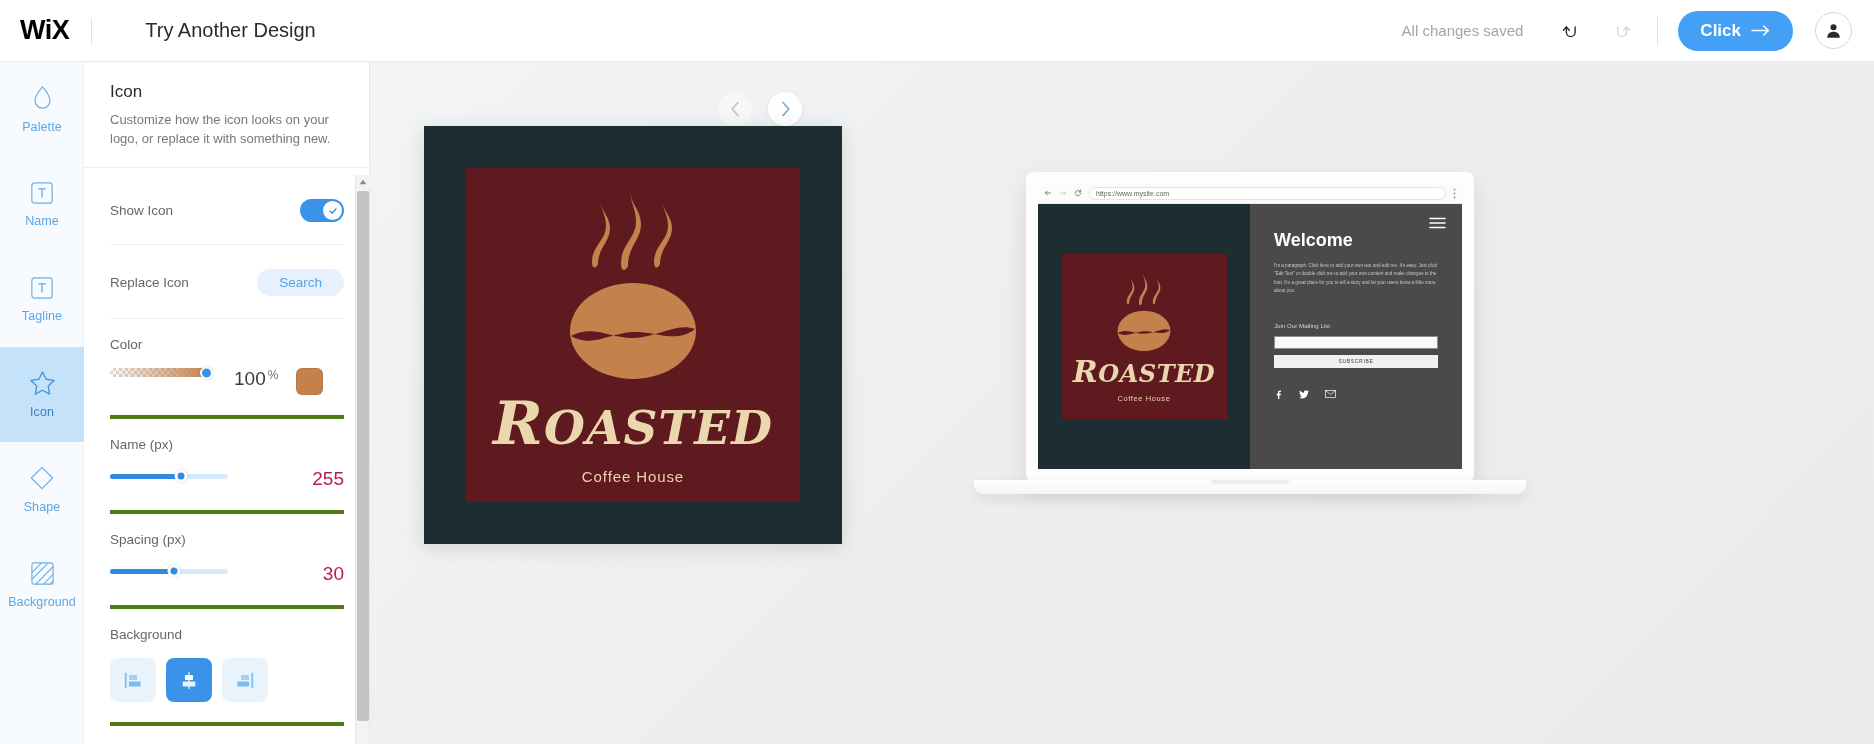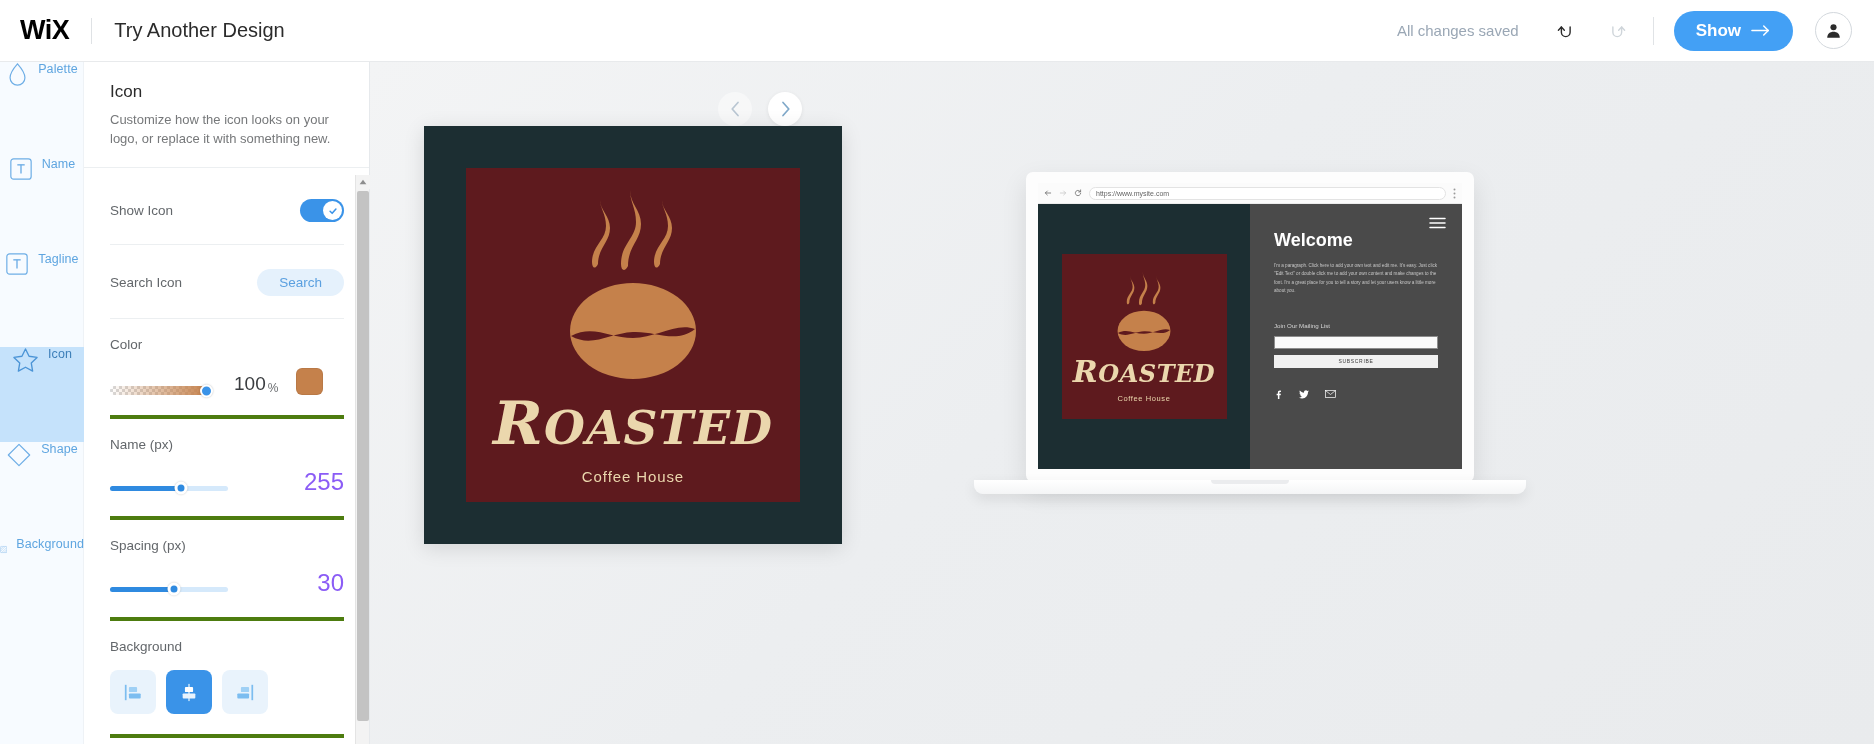--- a/index.html
+++ b/index.html
@@ -23,21 +23,21 @@
   .wix-logo {
     margin-left: 20px;
     font-size: 27px; font-weight: 700; letter-spacing: -0.5px;
     color: #000; line-height: 1;
     font-family: "Liberation Sans", sans-serif;
   }
   .topbar-sep {
     width: 1px; height: 26px; background: #dfe2e5; margin: 0 22px;
   }
   .topbar-title {
-    font-size: 20px; color: #2b2b2b; font-weight: 400;
+    font-size: 20px; color: #2b2b2b; font-weight: 400; margin-left: 31px;
   }
   .topbar-right {
     margin-left: auto; display: flex; align-items: center; padding-right: 22px;
   }
   .saved-text { font-size: 15px; color: #9aa7b5; margin-right: 34px; }
   .icon-btn {
     width: 30px; height: 30px; margin-right: 18px;
     display: flex; align-items: center; justify-content: center;
     cursor: pointer; background: none; border: none;
   }
@@ -60,22 +60,22 @@
   
   .rail {
     position: absolute; left: 0; top: 62px;
     width: 84px; height: 682px;
     background: #f7fbff;
     border-right: 1px solid #eef2f6;
     z-index: 30;
   }
   .rail-item {
     width: 84px; height: 95px;
-    display: flex; flex-direction: row;
-    align-items: flex-start; justify-content: center;
+    display: flex; flex-direction: column;
+    align-items: center; justify-content: center;
     gap: 9px; cursor: pointer; color: #6eaee6;
   }
   .rail-item.active { background: #c5e2fb; }
   .rail-label { font-size: 12.5px; color: #5ea5e0; letter-spacing: .1px; }
   .rail-item.active .rail-label { color: #3d7fb9; }
 
   
   .panel {
     position: absolute; left: 84px; top: 62px;
     width: 286px; height: 682px;
@@ -113,21 +113,21 @@
 
   .search-pill {
     background: #e5f1fc; color: #5ba0e0;
     border: none; border-radius: 14px;
     height: 27px; padding: 0 22px; font-size: 13.5px;
     cursor: pointer; font-family: "Liberation Sans", sans-serif;
   }
 
   .sect { padding: 18px 0 20px 0; border-bottom: 4px solid #4d7c0f; }
   .sect-label { font-size: 13.5px; color: #63676b; margin-bottom: 16px; }
-  .sect-ctl { display: flex; align-items: flex-end; }
+  .sect-ctl { display: flex; align-items: flex-start; }
 
   .op-track {
     width: 98px; height: 9px; border-radius: 5px; position: relative;
     background-image:
       linear-gradient(to right, rgba(197,129,75,0) 0%, rgba(197,129,75,1) 100%),
       linear-gradient(45deg, #d8d8d8 25%, transparent 25%, transparent 75%, #d8d8d8 75%),
       linear-gradient(45deg, #d8d8d8 25%, #fff 25%, #fff 75%, #d8d8d8 75%);
     background-size: 100% 100%, 6px 6px, 6px 6px;
     background-position: 0 0, 0 0, 3px 3px;
     cursor: pointer;
@@ -154,21 +154,21 @@
   .slider-fill {
     position: absolute; left: 0; top: 6px;
     height: 5px; border-radius: 3px; background: #2f8ae0;
   }
   .slider-thumb {
     position: absolute; top: 50%; transform: translate(-50%, -50%);
     width: 13px; height: 13px; border-radius: 50%;
     background: #2f8ae0; border: 3px solid #fff;
     box-shadow: 0 0 2px rgba(0,0,0,.22);
   }
-  .slider-val { font-size: 24px; color: #8b5cf6; margin-left: auto; }
+  .slider-val { font-size: 19px; color: #be185d; margin-left: auto; }
 
   .align-row { display: flex; gap: 10px; }
   .align-btn {
     width: 46px; height: 44px; border-radius: 8px;
     background: #e9f3fc; border: none; cursor: pointer;
     display: flex; align-items: center; justify-content: center;
   }
   .align-btn.sel { background: #3a93e8; }
 
   
@@ -304,21 +304,21 @@
       <div class="icon-btn disabled">
         <svg width="21" height="21" viewBox="0 0 24 24" fill="none" stroke="#cfd5da" stroke-width="1.6" stroke-linecap="round" stroke-linejoin="round">
           <path d="M19 8 L19 14 A5 5 0 0 1 9 14 L9 8"></path>
           <polyline points="15.6,11.6 19,8 22.4,11.6"></polyline>
         </svg>
       </div>
 
       <div class="topbar-divider2"></div>
 
       <button class="next-btn">
-        <span>Show</span>
+        <span>Click</span>
         <svg width="20" height="13" viewBox="0 0 22 13" fill="none" stroke="#fff" stroke-width="1.6" stroke-linecap="round" stroke-linejoin="round">
           <line x1="1" y1="6.5" x2="19" y2="6.5"></line>
           <polyline points="14,1.5 19,6.5 14,11.5"></polyline>
         </svg>
       </button>
 
       <div class="avatar-btn">
         <svg width="17" height="17" viewBox="0 0 20 20" fill="#2b2b2b">
           <circle cx="10" cy="6.2" r="3.6"></circle>
           <path d="M2.6 18.5 C2.6 13.8 6 11.4 10 11.4 C14 11.4 17.4 13.8 17.4 18.5 Z"></path>
@@ -395,21 +395,21 @@
           <div class="toggle">
             <div class="toggle-knob">
               <svg width="10" height="10" viewBox="0 0 12 12" fill="none" stroke="#3a93e8" stroke-width="1.8" stroke-linecap="round" stroke-linejoin="round">
                 <polyline points="2.5,6.3 5,8.8 9.5,3.6"></polyline>
               </svg>
             </div>
           </div>
         </div>
 
         <div class="row">
-          <span class="row-label">Search Icon</span>
+          <span class="row-label">Replace Icon</span>
           <button class="search-pill">Search</button>
         </div>
 
         <div class="sect">
           <div class="sect-label">Color</div>
           <div class="sect-ctl">
             <div class="op-track">
               <div class="op-thumb"></div>
             </div>
             <span class="pct">100</span>

